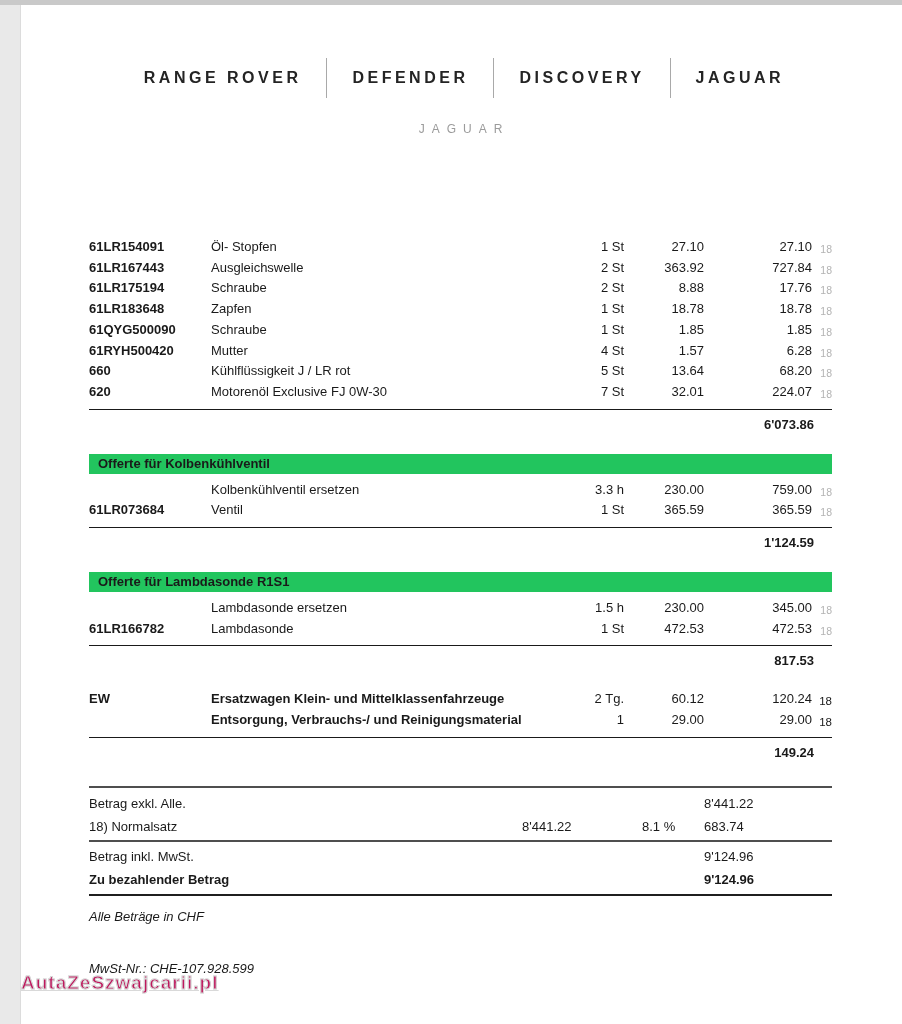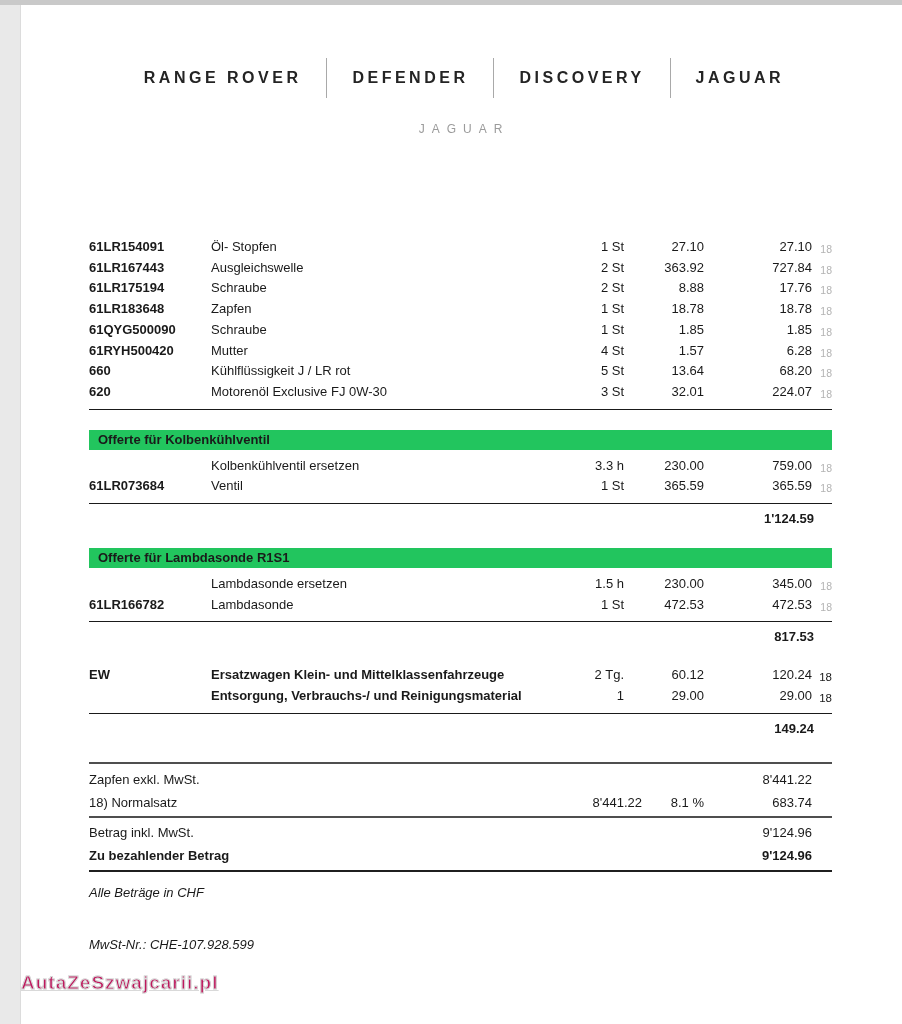--- a/index.html
+++ b/index.html
@@ -57,21 +57,21 @@
   
   .totals { margin-top:24px; }
   .t-rule-gray { border-top:2.5px solid #4f4f4f; }
   .t-rule-dark { border-top:2px solid #1f1f1f; margin-top:3px; }
   .t-row {
     display:grid;
     grid-template-columns:1fr 120px 62px 108px 20px;
     font-size:13px; line-height:23px;
   }
   .t-row.first { padding-top:4px; }
-  .t-base, .t-rate, .t-amount { text-align:right; }
+  .t-base, .t-rate, .t-amount { text-align:left; }
   .t-row.bold { font-weight:bold; }
   .t-mid { margin-top:2px; padding-top:3px; border-top:2.5px solid #4f4f4f; }
   
   .note { font-style:italic; font-size:13px; }
   .note-currency { margin-top:13px; }
   .note-vat { margin-top:37px; }
   .watermark {
     position:absolute; left:21px; top:972px;
     font-size:19px; font-weight:bold; letter-spacing:1px;
     color:#be185d; -webkit-text-stroke:1px #d9d9d9;
@@ -153,26 +153,27 @@
             <div class="c-code">660</div>
             <div class="c-desc">Kühlflüssigkeit J / LR rot</div>
             <div class="c-qty">5 St</div>
             <div class="c-price">13.64</div>
             <div class="c-total">68.20</div>
             <div class="c-tax">18</div>
           </div>
           <div class="row">
             <div class="c-code">620</div>
             <div class="c-desc">Motorenöl Exclusive FJ 0W-30</div>
-            <div class="c-qty">3 St</div>
+            <div class="c-qty">7 St</div>
             <div class="c-price">32.01</div>
             <div class="c-total">224.07</div>
             <div class="c-tax">18</div>
           </div>
           <div class="sub-line"></div>
+          <div class="sub-row">6'073.86</div>
         </div>
         <div class="section">
           <div class="sec-bar">Offerte für Kolbenkühlventil</div>
           <div class="row">
             <div class="c-code"></div>
             <div class="c-desc">Kolbenkühlventil ersetzen</div>
             <div class="c-qty">3.3 h</div>
             <div class="c-price">230.00</div>
             <div class="c-total">759.00</div>
             <div class="c-tax">18</div>
@@ -228,21 +229,21 @@
           </div>
           <div class="sub-line"></div>
           <div class="sub-row">149.24</div>
         </div>
       </div>
 
     <div class="totals">
       <div class="t-rule-gray"></div>
       <div id="totals-upper">
           <div class="t-row first">
-            <div class="t-label">Zapfen exkl. MwSt.</div>
+            <div class="t-label">Betrag exkl. Alle.</div>
             <div class="t-base"></div>
             <div class="t-rate"></div>
             <div class="t-amount">8'441.22</div>
             <div class="t-taxpad"></div>
           </div>
           <div class="t-row">
             <div class="t-label">18) Normalsatz</div>
             <div class="t-base">8'441.22</div>
             <div class="t-rate">8.1 %</div>
             <div class="t-amount">683.74</div>

